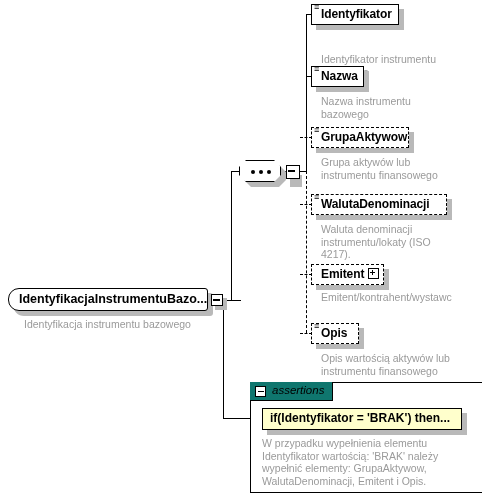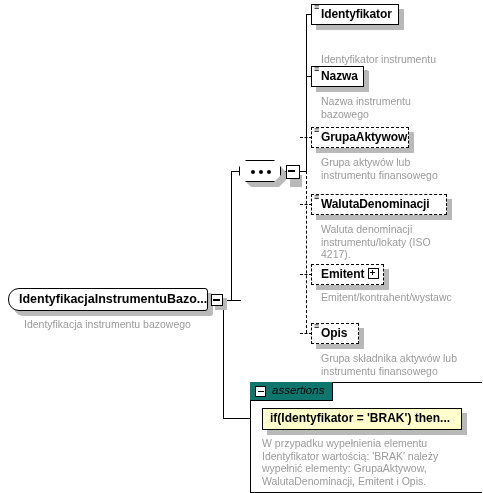--- a/index.html
+++ b/index.html
@@ -273,21 +273,21 @@
     <span>Emitent</span><span class="expander plus"></span>
   </div>
   <div class="anno" style="left:321px;top:291px;width:165px;">Emitent/kontrahent/wystawc</div>
 
   <div class="dline-h" style="left:300px;top:333px;width:12px;"></div>
   <div class="elshadow" style="left:316px;top:328px;width:48px;height:21px;"></div>
   <div class="elbox optional" style="left:311px;top:323px;width:48px;">
     <span class="seqglyph">≡</span>
     <span>Opis</span>
   </div>
-  <div class="anno" style="left:321px;top:352px;width:155px;">Grupa składnika aktywów lub
+  <div class="anno" style="left:321px;top:352px;width:155px;">Opis wartością aktywów lub
 instrumentu finansowego</div>
 
   <div class="line vline" style="left:223px;top:300px;height:118px;"></div>
   <div class="line hline" style="left:223px;top:418px;width:40px;"></div>
 
   <div id="assert-group"></div>
   <div id="assert-line-bottom"></div>
   <div id="assert-tab">
     <span>assertions</span>
   </div>

